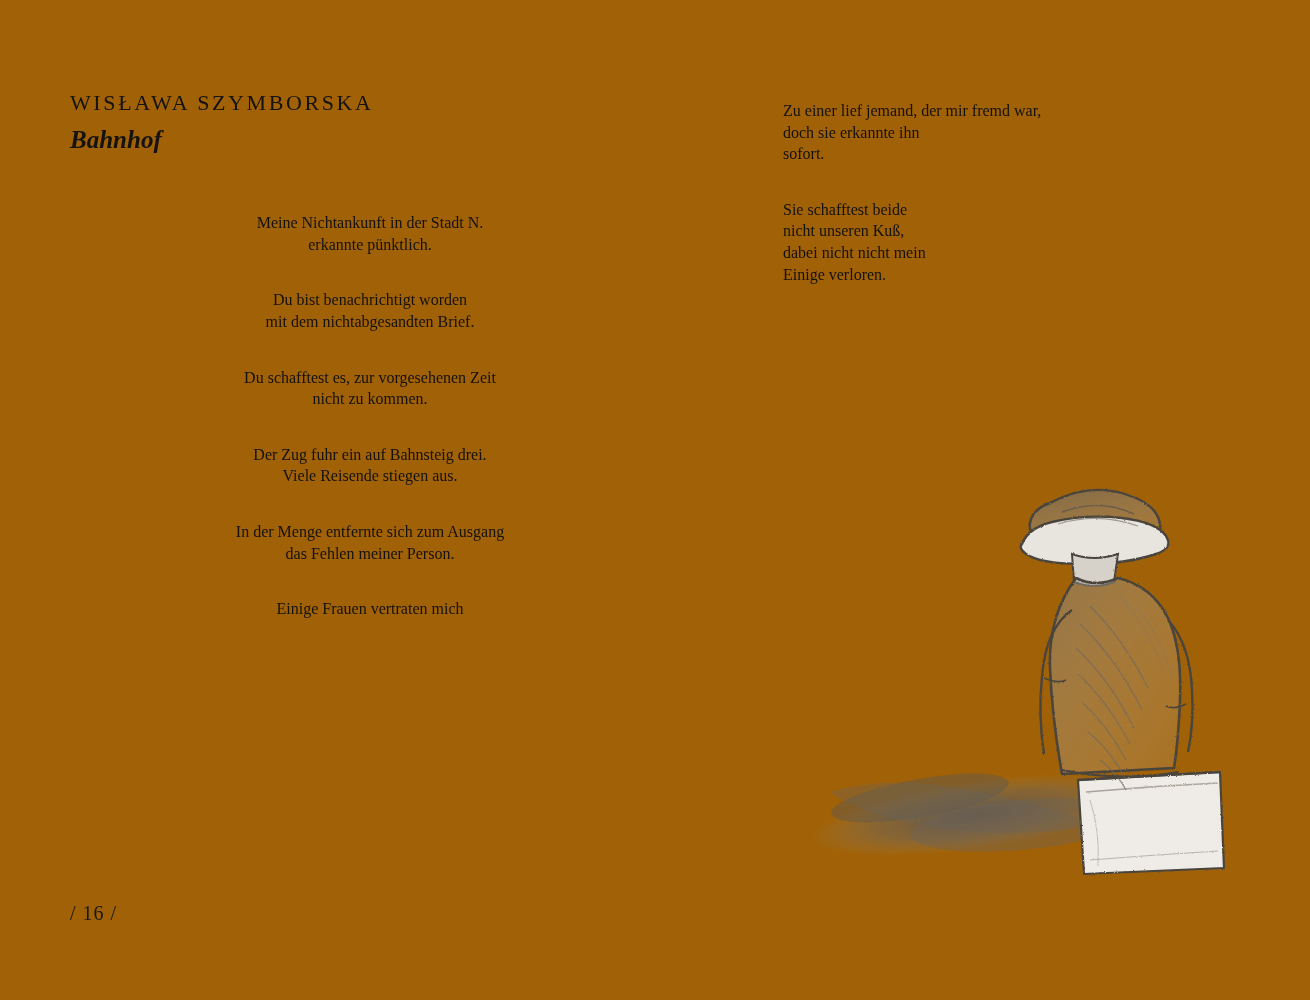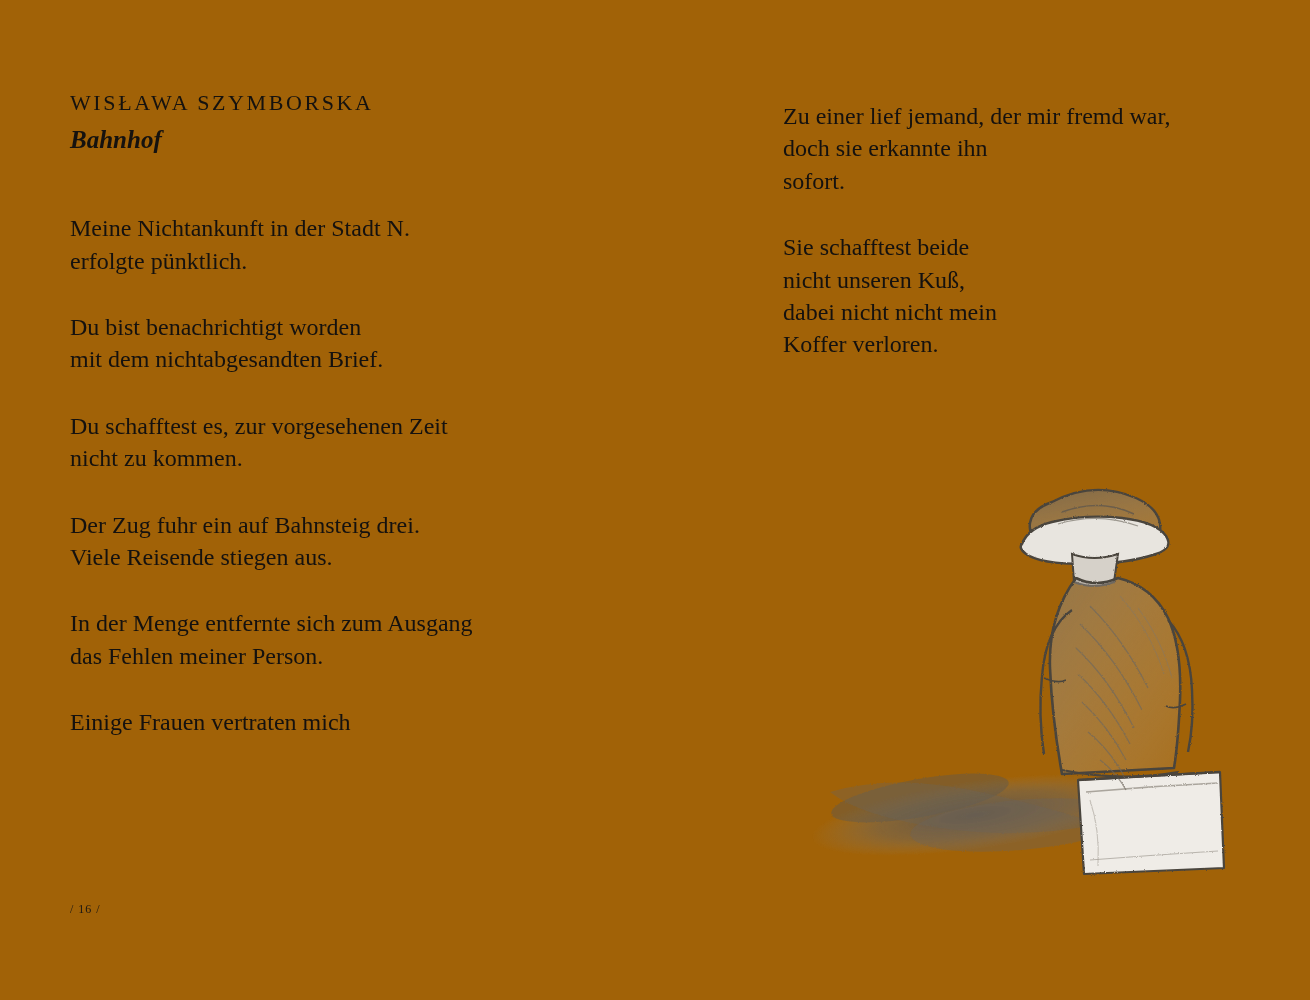--- a/index.html
+++ b/index.html
@@ -36,47 +36,48 @@
     font-size: 25px;
     font-style: italic;
     margin-top: 6px;
     line-height: 1.3;
     color: #15120f;
     font-weight: bold;
   }
 
   .stanzas {
     margin-top: 56px;
+    text-align: center;
   }
   .stanza {
     margin-bottom: 34px;
   }
   .stanza:last-child { margin-bottom: 8px; }
   .line {
-    font-size: 24px;
+    font-size: 16px;
     line-height: 1.35;
     color: #14110f;
     white-space: pre-wrap;
   }
 
   
   .col-right {
     position: absolute;
     left: 783px;
     top: 100px;
     width: 470px;
   }
   .col-right .stanza { margin-bottom: 34px; }
 
   
   .folio {
     position: absolute;
     left: 70px;
     top: 902px;
-    font-size: 12px;
+    font-size: 20px;
     letter-spacing: 1px;
     color: #1a1714;
   }
 
   
   .illustration {
     position: absolute;
     left: 790px;
     top: 420px;
     width: 470px;
@@ -93,21 +94,21 @@
 
 <div class="page">
 
   <div class="col-left">
     <div class="author">WISŁAWA SZYMBORSKA</div>
     <div class="poem-title">Bahnhof</div>
 
     <div class="stanzas">
       <div class="stanza">
         <div class="line">Meine Nichtankunft in der Stadt N.</div>
-        <div class="line">erfolgte pünktlich.</div>
+        <div class="line">erkannte pünktlich.</div>
       </div>
       <div class="stanza">
         <div class="line">Du bist benachrichtigt worden</div>
         <div class="line">mit dem nichtabgesandten Brief.</div>
       </div>
       <div class="stanza">
         <div class="line">Du schafftest es, zur vorgesehenen Zeit</div>
         <div class="line">nicht zu kommen.</div>
       </div>
       <div class="stanza">
@@ -127,21 +128,21 @@
   <div class="col-right">
     <div class="stanza">
       <div class="line">Zu einer lief jemand, der mir fremd war,</div>
       <div class="line">doch sie erkannte ihn</div>
       <div class="line">sofort.</div>
     </div>
     <div class="stanza">
       <div class="line">Sie schafftest beide</div>
       <div class="line">nicht unseren Kuß,</div>
       <div class="line">dabei nicht nicht mein</div>
-      <div class="line">Koffer verloren.</div>
+      <div class="line">Einige verloren.</div>
     </div>
   </div>
 
   <div class="illustration">
     <svg viewBox="0 0 470 470" xmlns="http://www.w3.org/2000/svg" aria-hidden="true">
       <defs>
         <filter id="grain" x="-10%" y="-10%" width="120%" height="120%">
           <feTurbulence type="fractalNoise" baseFrequency="0.9" numOctaves="3" result="n"></feTurbulence>
           <feDisplacementMap in="SourceGraphic" in2="n" scale="2.2" xChannelSelector="R" yChannelSelector="G"></feDisplacementMap>
         </filter>

